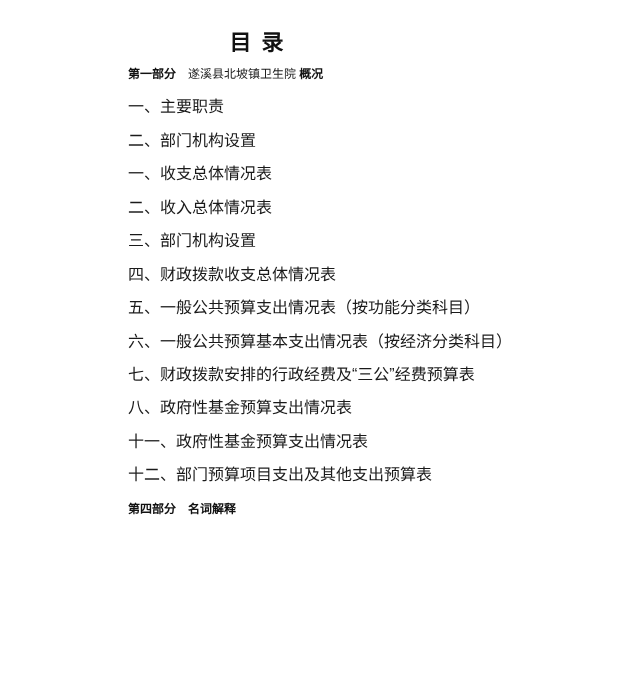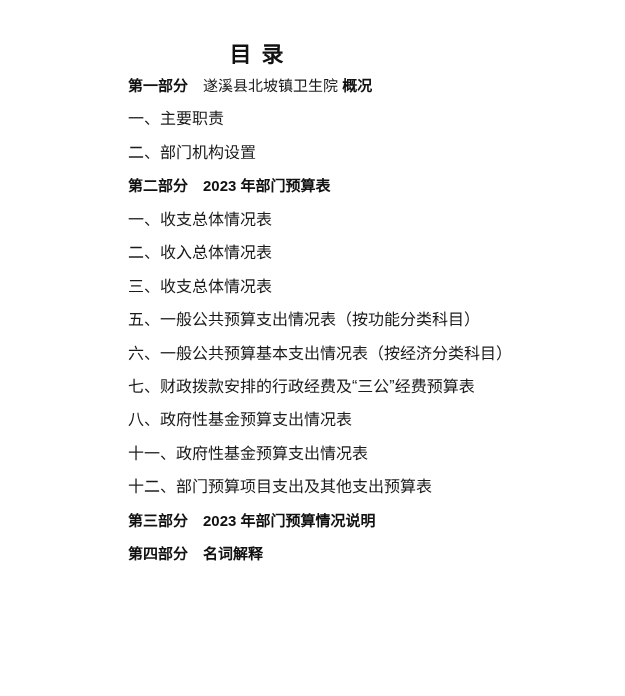--- a/index.html
+++ b/index.html
@@ -9,21 +9,21 @@
   }
   .page {
     position: relative;
     width: 515px;
     height: 696px;
     background: #ffffff;
     overflow: hidden;
     font-family: "Liberation Sans", "DejaVu Sans", sans-serif;
     color: #1a1a1a;
     box-sizing: border-box;
-    padding-top: 43px;
+    padding-top: 31px;
   }
   .title {
     margin: 0 0 9px 0;
     text-align: center;
     font-size: 22px;
     line-height: 24px;
     font-weight: bold;
     letter-spacing: 2px;
     white-space: pre;
     color: #111111;
@@ -35,41 +35,40 @@
   .toc-item {
     height: 33.45px;
     white-space: pre;
     overflow: visible;
   }
   .toc-item.entry {
     font-size: 16px;
     line-height: 19px;
   }
   .toc-item.section {
-    font-size: 15px;
+    font-size: 12px;
     line-height: 20px;
   }
   .toc-item .part { white-space: pre; }
   .toc-item .part.bold { font-weight: bold; color: #111111; }
 </style>
 </head>
 <body>
 
 <div class="page">
   <h1 class="title">目 录</h1>
   <div class="toc" id="toc-list">
       <div class="toc-item section"><span class="part bold">第一部分</span><span class="part">　遂溪县北坡镇卫生院 </span><span class="part bold">概况</span></div>
       <div class="toc-item entry"><span class="part">一、主要职责</span></div>
       <div class="toc-item entry"><span class="part">二、部门机构设置</span></div>
-      <div class="toc-item section"><span class="part bold">第二部分　2023 年部门预算表</span></div>
       <div class="toc-item entry"><span class="part">一、收支总体情况表</span></div>
       <div class="toc-item entry"><span class="part">二、收入总体情况表</span></div>
-      <div class="toc-item entry"><span class="part">三、收支总体情况表</span></div>
+      <div class="toc-item entry"><span class="part">三、部门机构设置</span></div>
+      <div class="toc-item entry"><span class="part">四、财政拨款收支总体情况表</span></div>
       <div class="toc-item entry"><span class="part">五、一般公共预算支出情况表（按功能分类科目）</span></div>
       <div class="toc-item entry"><span class="part">六、一般公共预算基本支出情况表（按经济分类科目）</span></div>
       <div class="toc-item entry"><span class="part">七、财政拨款安排的行政经费及“三公”经费预算表</span></div>
       <div class="toc-item entry"><span class="part">八、政府性基金预算支出情况表</span></div>
       <div class="toc-item entry"><span class="part">十一、政府性基金预算支出情况表</span></div>
       <div class="toc-item entry"><span class="part">十二、部门预算项目支出及其他支出预算表</span></div>
-      <div class="toc-item section"><span class="part bold">第三部分　2023 年部门预算情况说明</span></div>
       <div class="toc-item section"><span class="part bold">第四部分　名词解释</span></div>
     </div>
 </div>
 
 </body></html>

